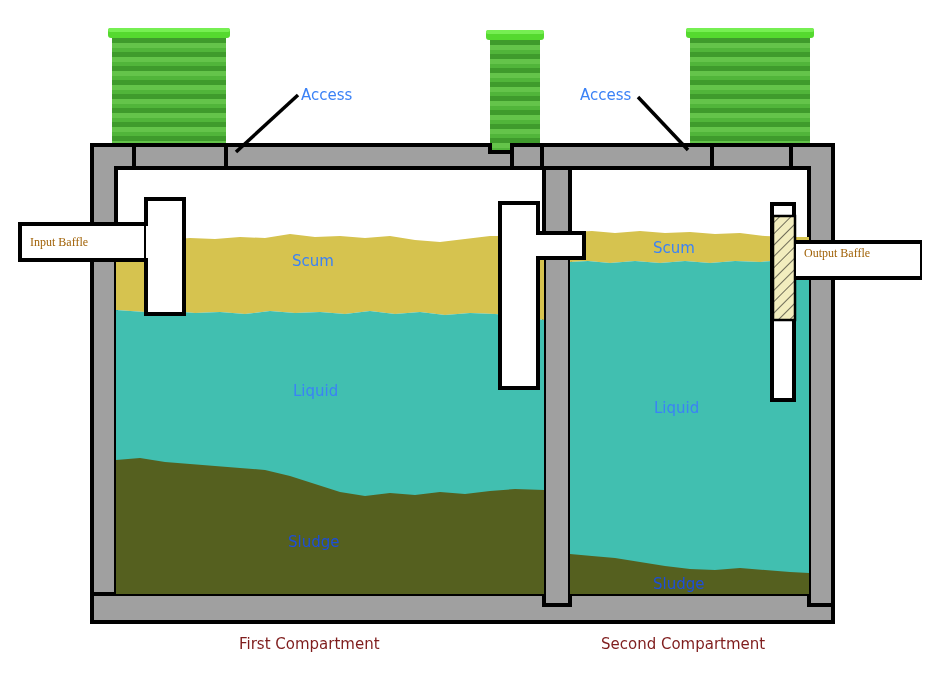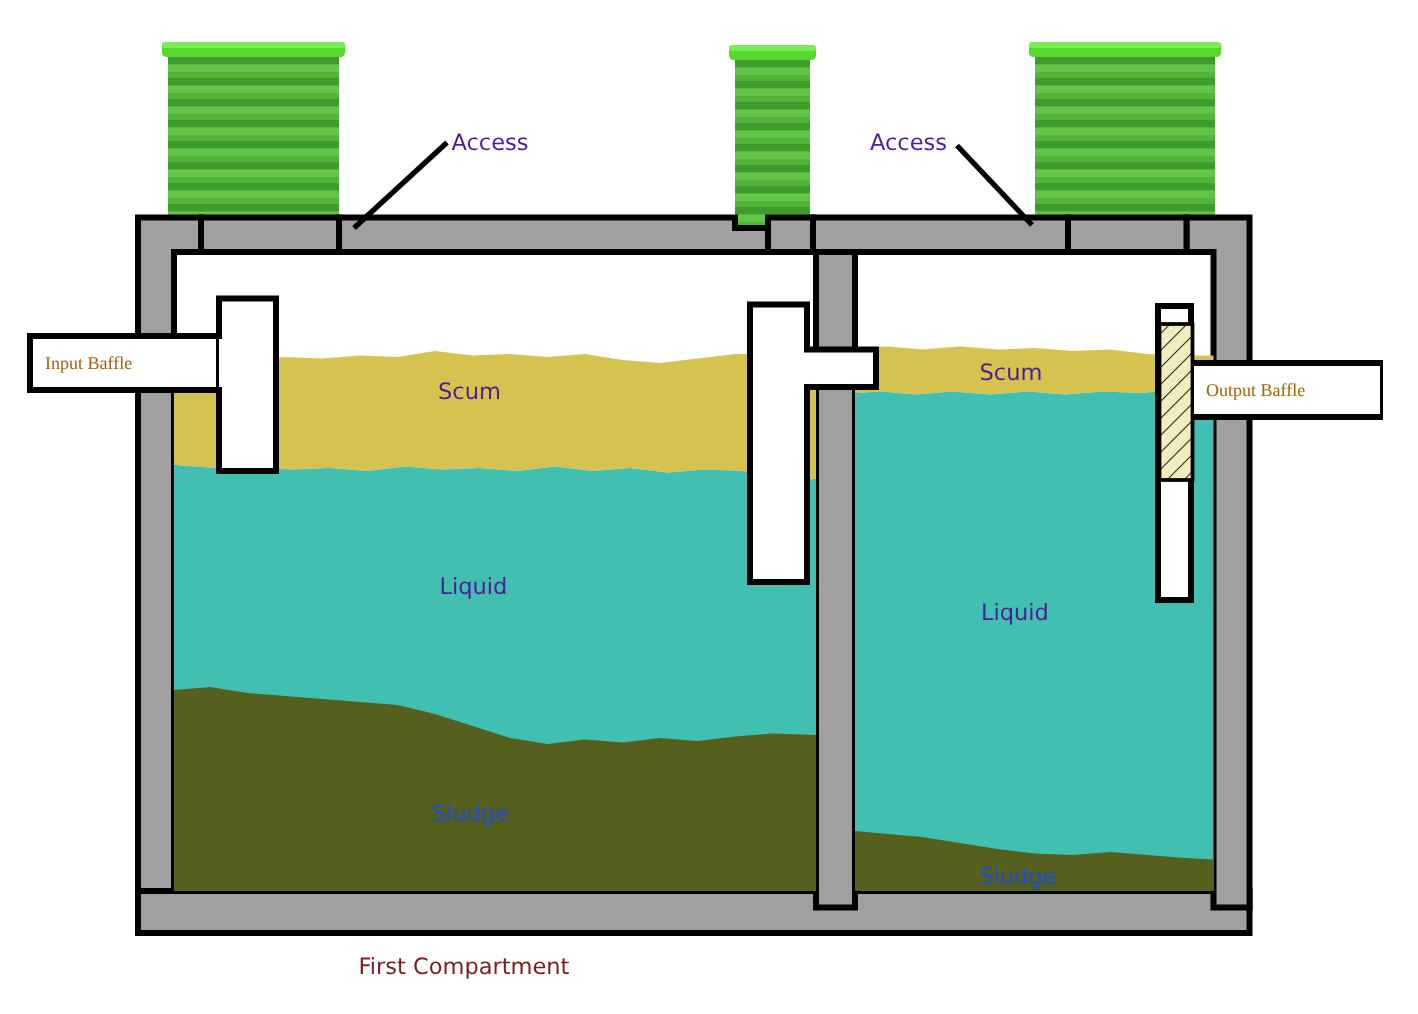--- a/index.html
+++ b/index.html
@@ -19,21 +19,21 @@
   }
   #diagram-svg {
     position: absolute;
     left: 0;
     top: 0;
   }
   .dlabel {
     position: absolute;
     font-family: "DejaVu Sans", sans-serif;
     font-size: 15px;
-    color: #4c1d95;
+    color: #3b82f6;
     white-space: nowrap;
   }
   .layer-label {
     font-size: 15px;
   }
   .sludge-label {
     color: #1d4ed8;
   }
   .compartment-label {
     font-size: 15px;
@@ -247,22 +247,23 @@
 
   <div class="dlabel layer-label" style="left:292px; top:252px;">Scum</div>
   <div class="dlabel layer-label" style="left:293px; top:382px;">Liquid</div>
   <div class="dlabel layer-label sludge-label" style="left:288px; top:533px;">Sludge</div>
 
   <div class="dlabel layer-label" style="left:653px; top:239px;">Scum</div>
   <div class="dlabel layer-label" style="left:654px; top:399px;">Liquid</div>
   <div class="dlabel layer-label sludge-label" style="left:653px; top:575px;">Sludge</div>
 
   <div class="dlabel compartment-label" style="left:239px; top:635px;">First Compartment</div>
+  <div class="dlabel compartment-label" style="left:601px; top:635px;">Second Compartment</div>
 
   <div class="callout" style="left:20px; top:224px; width:126px; height:36px; display:flex; align-items:center;">
     <span>Input Baffle</span>
   </div>
 
-  <div class="callout" style="left:794px; top:242px; width:128px; height:36px; display:flex; align-items:center; ">
+  <div class="callout" style="left:794px; top:242px; width:128px; height:36px; display:flex; ">
     <span>Output Baffle</span>
   </div>
 
 </div>
 
 </body></html>

